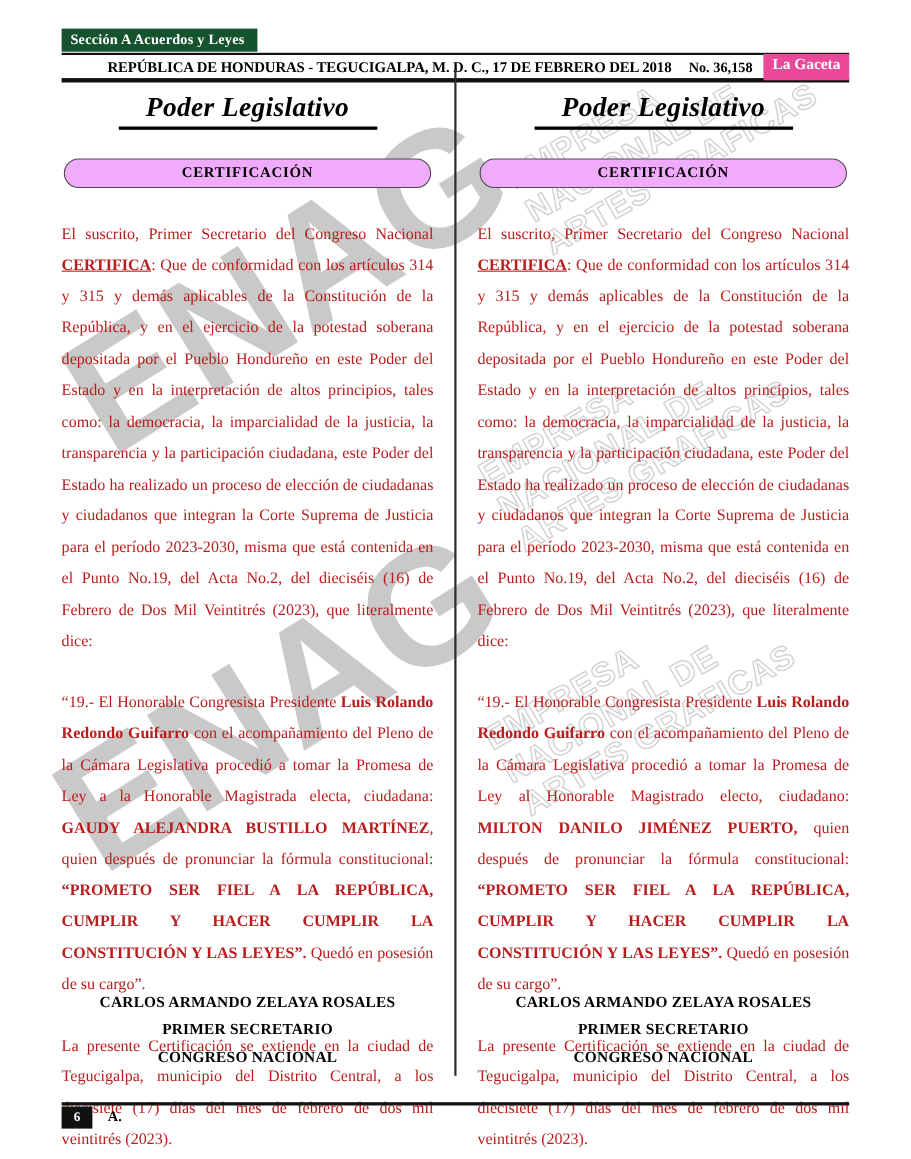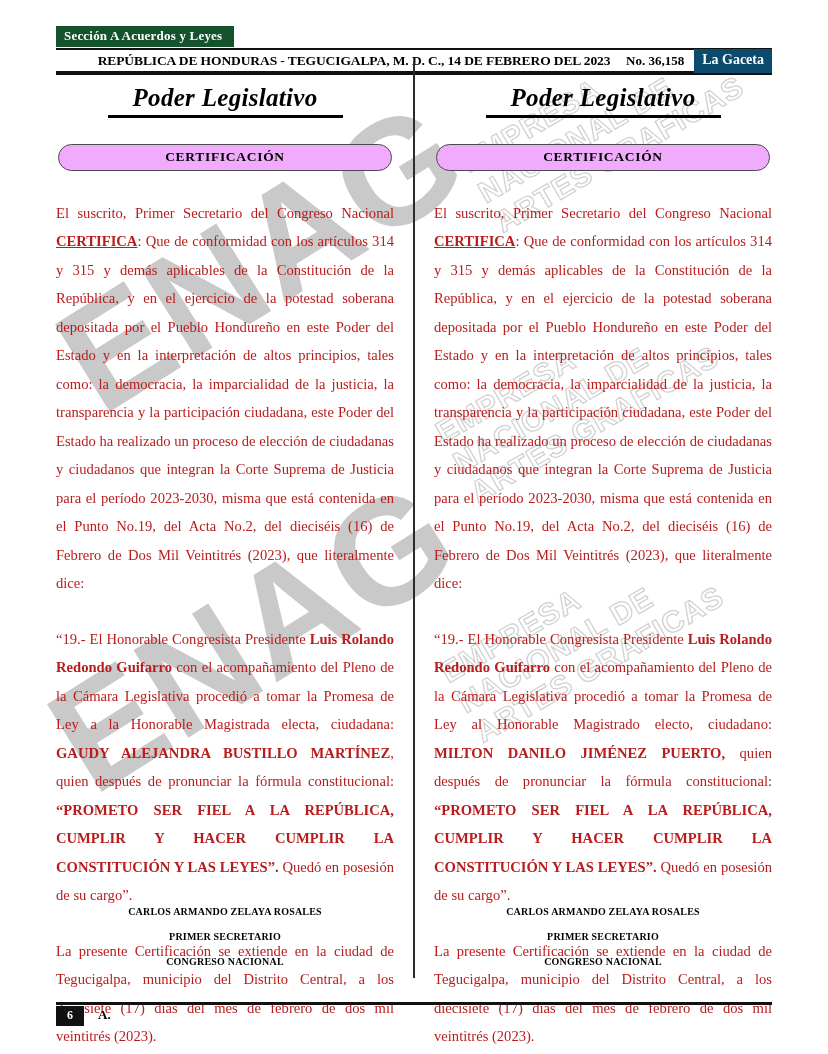--- a/index.html
+++ b/index.html
@@ -101,21 +101,21 @@
     white-space: nowrap;
     padding-left: 30px;
   }
   .mast-num {
     font-weight: bold;
     font-size: 13px;
     padding: 0 10px 0 4px;
     white-space: nowrap;
   }
   .mast-gaceta {
-    background: #0c4a6e;
+    background: #ec4899;
     color: #ffffff;
     font-weight: bold;
     font-size: 14px;
     padding: 1px 8px 2px 8px;
     height: 21px;
     display: flex;
     align-items: center;
     white-space: nowrap;
   }
 
@@ -196,21 +196,21 @@
   .body-text b { font-weight: bold; }
   .body-text .u { font-weight: bold; text-decoration: underline; }
 
   .signature {
     position: absolute;
     left: 0;
     right: 0;
     bottom: 16px;
     text-align: center;
     font-weight: bold;
-    font-size: 10px;
+    font-size: 14px;
     line-height: 25px;
     letter-spacing: 0.2px;
   }
   .signature div { white-space: nowrap; }
 
   
   .footer {
     position: absolute;
     left: 56px;
     top: 1002px;
@@ -249,21 +249,21 @@
 NACIONAL DE
 ARTES GRAFICAS</div>
     <div class="wm-outline o3">EMPRESA
 NACIONAL DE
 ARTES GRAFICAS</div>
   </div>
 
   <div class="masthead">
     <div class="section-tab">Sección  A   Acuerdos y Leyes</div>
     <div class="mast-bar">
-      <div class="mast-title">REPÚBLICA DE HONDURAS  - TEGUCIGALPA, M. D. C., 14 DE FEBRERO DEL 2023</div>
+      <div class="mast-title">REPÚBLICA DE HONDURAS  - TEGUCIGALPA, M. D. C., 17 DE FEBRERO DEL 2018</div>
       <div class="mast-num">No. 36,158</div>
       <div class="mast-gaceta">La Gaceta</div>
     </div>
   </div>
 
   <div class="columns">
 
     <div class="col">
       <div class="poder-title">Poder Legislativo</div>
       <div class="poder-underline"></div>

